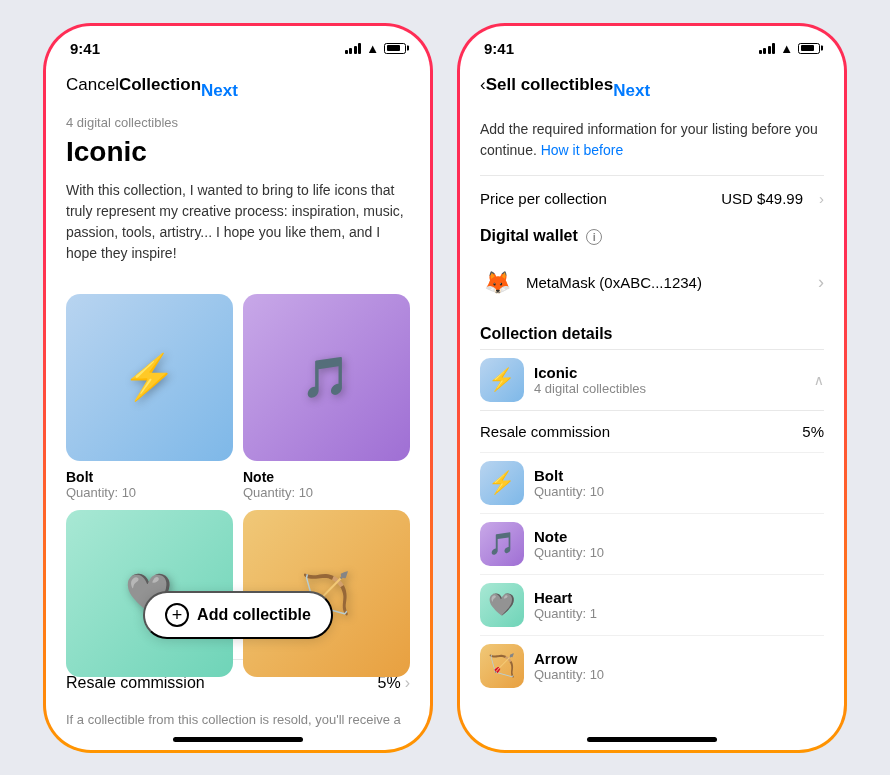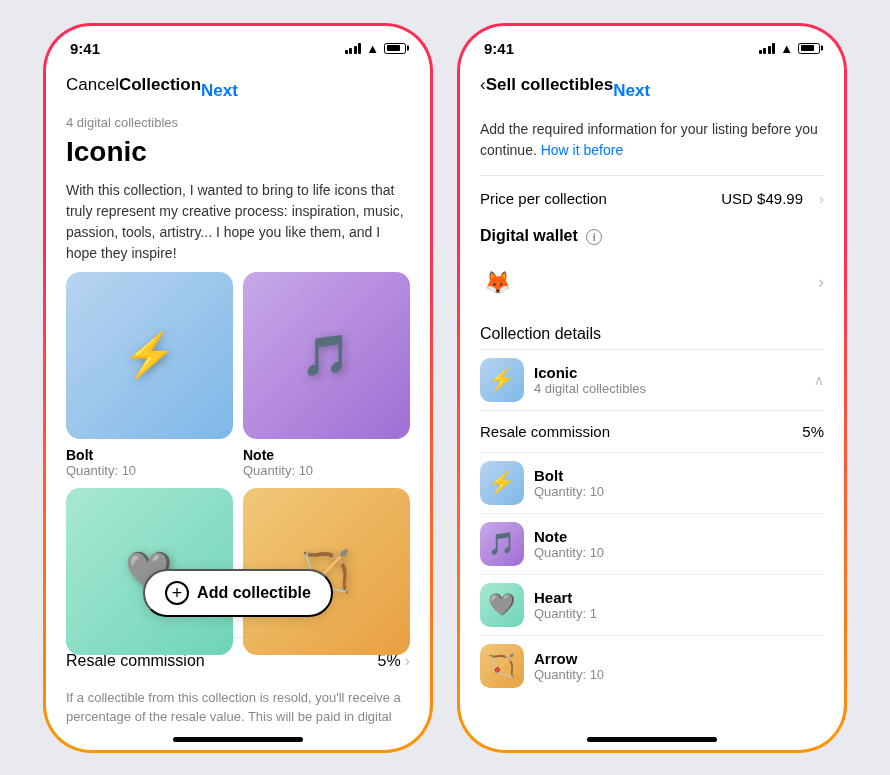--- a/index.html
+++ b/index.html
@@ -126,21 +126,21 @@
     .collection-title {
       font-size: 28px;
       font-weight: 800;
       color: #000;
       margin-bottom: 12px;
     }
     .collection-desc {
       font-size: 14px;
       color: #333;
       line-height: 1.5;
-      margin-bottom: 8px;
+      margin-bottom: 30px;
     }
     .grid-2 {
       display: grid;
       grid-template-columns: 1fr 1fr;
       gap: 10px;
       margin-bottom: 16px;
     }
     .collectible-card {
       display: flex;
       flex-direction: column;
@@ -297,21 +297,21 @@
       align-items: center;
       justify-content: center;
       font-size: 20px;
     }
     .wallet-name {
       font-size: 15px;
       color: #000;
     }
     .collection-section-title {
       font-size: 16px;
-      font-weight: 400;
+      font-weight: 700;
       color: #000;
       padding: 10px 0 6px;
     }
     .collection-item {
       display: flex;
       justify-content: space-between;
       align-items: center;
       padding: 8px 0;
       border-top: 1px solid #e8e8e8;
     }
@@ -539,20 +539,21 @@
 
     <div class="section-title">
       <span>Digital wallet</span>
       <span class="info-icon">i</span>
     </div>
     <div class="wallet-row">
       <div class="wallet-info">
         <div class="wallet-icon">
           <span class="metamask-emoji">🦊</span>
         </div>
+        <span class="wallet-name">MetaMask (0xABC...1234)</span>
       </div>
       <span style="color:#c0c0c0; font-size:18px;">›</span>
     </div>
 
     <div class="collection-section-title">Collection details</div>
 
     <div class="collection-item">
       <div class="collection-info">
         <div class="coll-thumb thumb-bolt">
           <span style="font-size:22px;">⚡</span>

